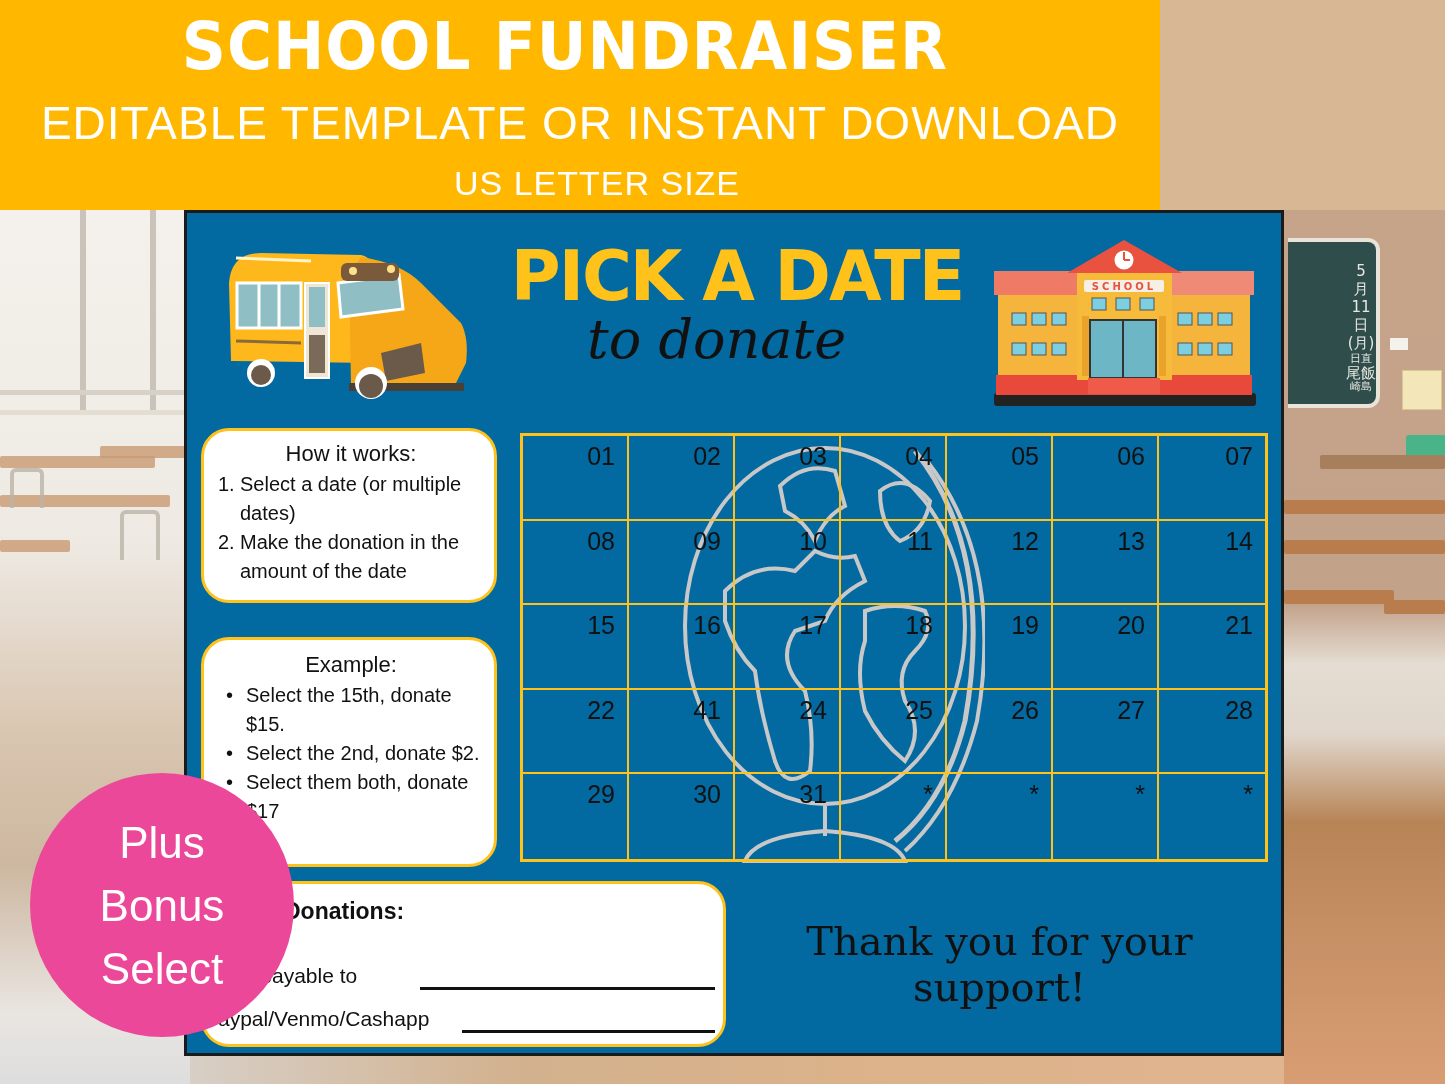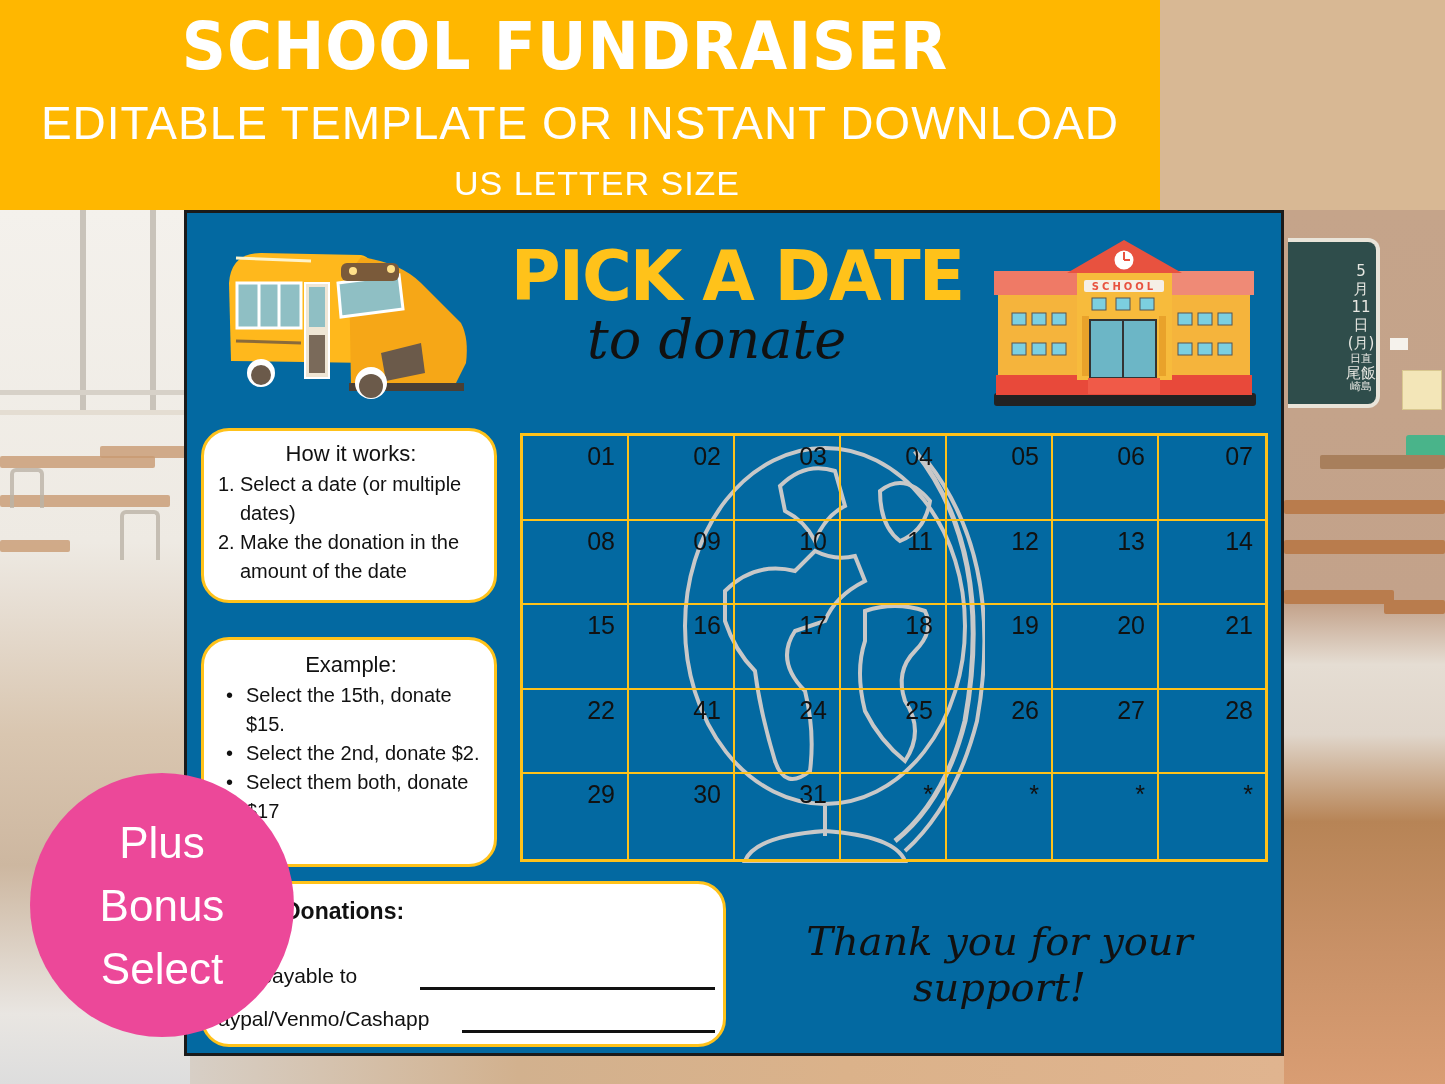--- a/index.html
+++ b/index.html
@@ -126,21 +126,21 @@
     border: 3px solid #ffc21a; border-radius: 28px; background: #fff;
     color: #111; font-size: 21px;
   }
   .donations .dtitle { position: absolute; left: 80px; top: 14px; font-size: 23px; font-weight: bold; }
   .donations .line1 { position: absolute; left: 40px; top: 80px; }
   .donations .line2 { position: absolute; left: 14px; top: 123px; }
   .donations .blank { position: absolute; height: 3px; background: #111; }
 
   .thanks {
     position: absolute; left: 550px; top: 705px; width: 525px; text-align: center;
-    font-family: "DejaVu Serif", serif; font-style: italic;
+    font-family: "DejaVu Serif", serif; 
     font-size: 40px; color: #111;
   }
 
   
   .badge {
     position: absolute; left: 30px; top: 773px; width: 264px; height: 264px;
     border-radius: 50%; background: #ec4899; z-index: 10;
     color: #fff; text-align: center;
     display: flex; flex-direction: column; justify-content: center;
     font-size: 44px; line-height: 63px; font-weight: 300;

